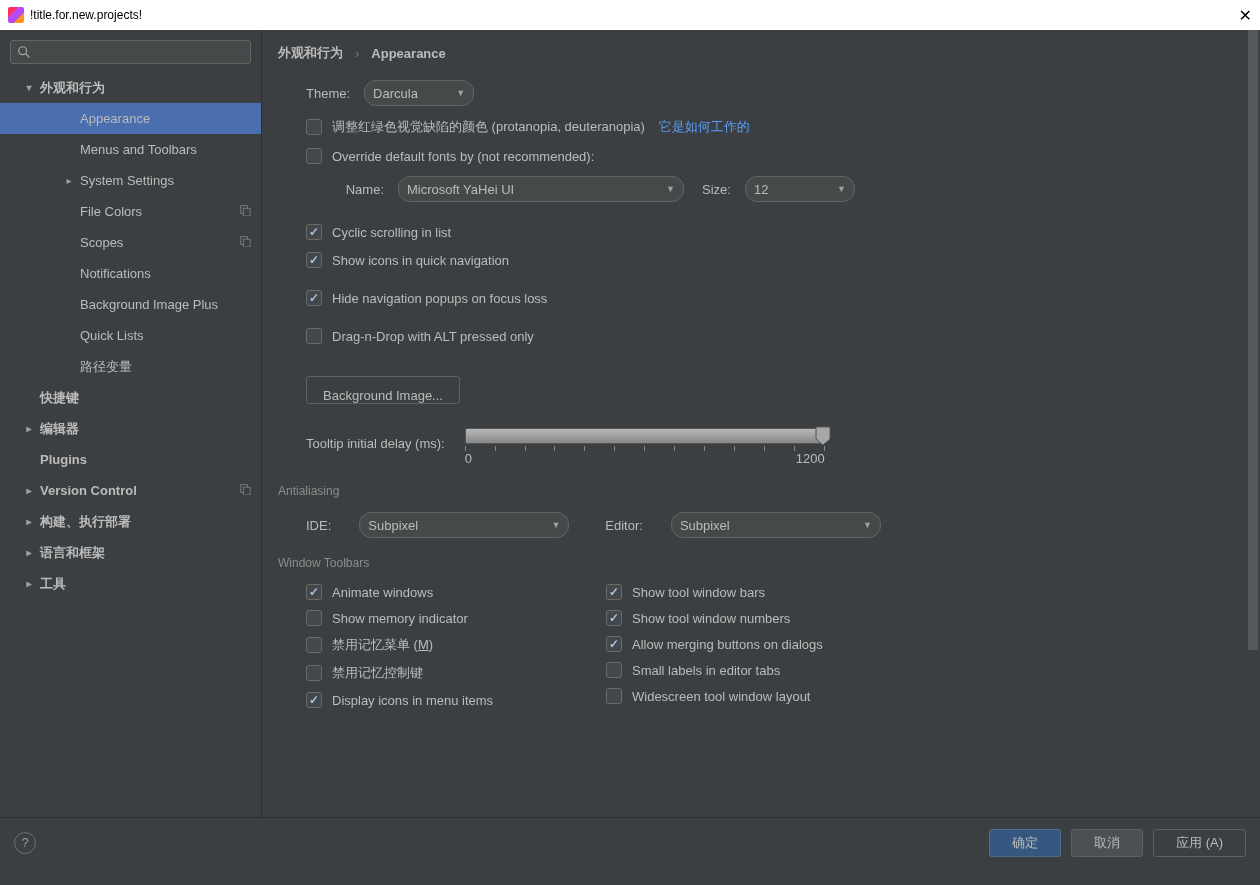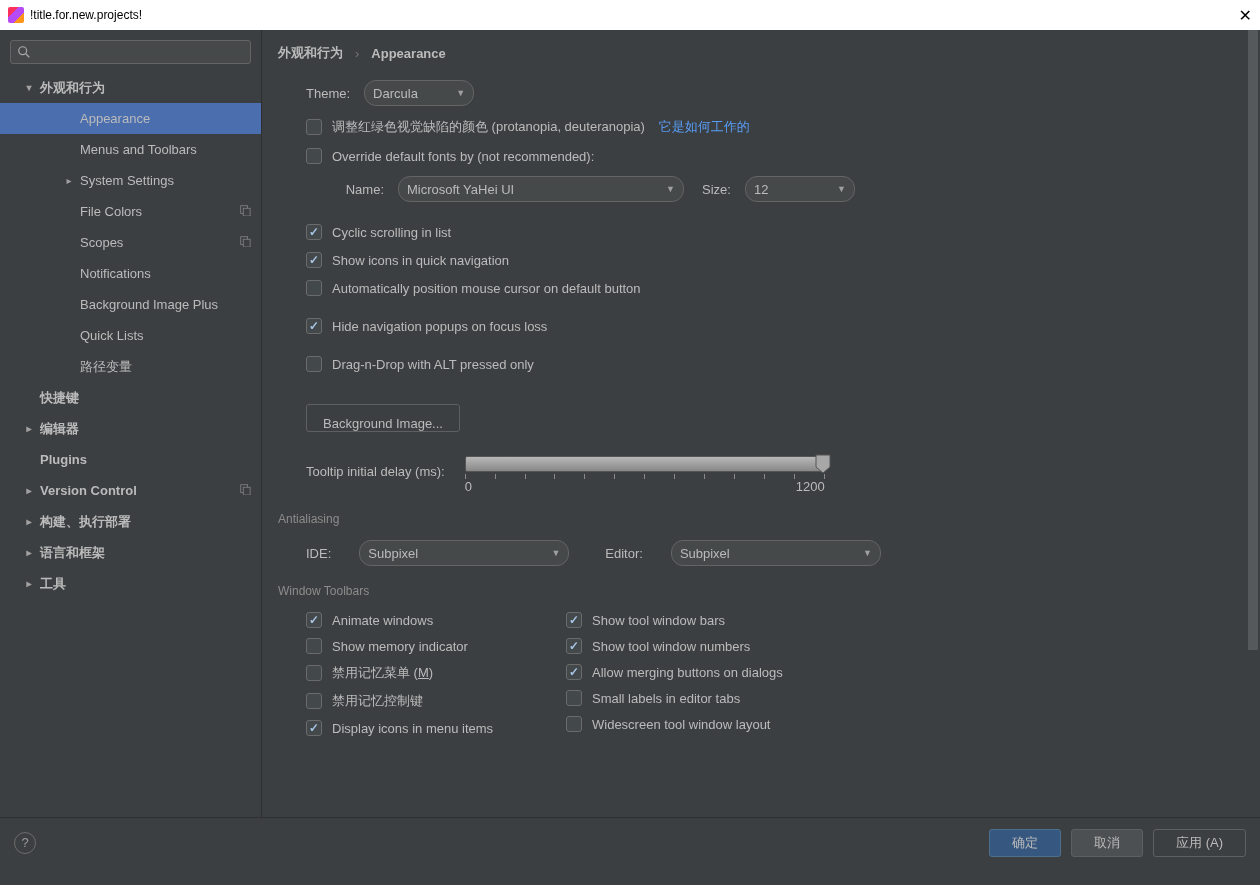--- a/index.html
+++ b/index.html
@@ -42,21 +42,21 @@
   .link{color:#589df6;cursor:pointer;margin-left:14px;}
   .btn-disabled{background:#3c3f41;border:1px solid #5e6060;color:#777;border-radius:3px;height:28px;padding:0 16px;display:inline-flex;align-items:flex-end;}
   .slider-row{display:flex;align-items:flex-start;margin:24px 0 18px 0;}
   .slider-label{padding-top:8px;margin-right:20px;white-space:nowrap;}
   .slider-wrap{flex:none;width:360px;}
   .slider-track{height:16px;position:relative;background:linear-gradient(#b8b8b8,#888);border:1px solid #555;border-radius:2px;}
   .slider-thumb{position:absolute;right:-8px;top:-4px;}
   .slider-ticks{display:flex;justify-content:space-between;margin-top:2px;}
   .slider-ticks span{width:1px;height:5px;background:#888;}
   .slider-labels{display:flex;justify-content:space-between;margin-top:0;font-size:12px;color:#bbb;}
-  .two-col{display:flex;}
+  .two-col{display:flex;gap:40px;}
   .two-col .col{flex:none;width:260px;}
   .two-col .row{margin-bottom:10px;}
   .underline{text-decoration:underline;}
   .footer{height:50px;border-top:1px solid #2d2f30;display:flex;align-items:center;padding:0 14px;gap:10px;background:#3c3f41;}
   .help-icon{width:22px;height:22px;border:1px solid #6b6b6b;border-radius:50%;display:flex;align-items:center;justify-content:center;color:#9b9b9b;cursor:pointer;}
   .footer-spacer{flex:1;}
   .btn{height:28px;border-radius:3px;padding:0 22px;display:inline-flex;align-items:center;cursor:pointer;border:1px solid #5e6060;background:#4c5052;color:#bbb;}
   .btn.primary{background:#365880;border-color:#4c708c;color:#d9e4ef;}
   .btn.disabled{color:#6f6f6f;background:#3c3f41;}
   .content::-webkit-scrollbar,.main-scroll::-webkit-scrollbar{width:12px;background:#3c3f41;}
@@ -216,24 +216,20 @@
       <div class="spacer-v"></div>
 
       <div class="row indent">
         <div class="checkbox checked"></div>
         <span>Cyclic scrolling in list</span>
       </div>
       <div class="row indent">
         <div class="checkbox checked"></div>
         <span>Show icons in quick navigation</span>
       </div>
-      <div class="row indent">
-        <div class="checkbox"></div>
-        <span>Automatically position mouse cursor on default button</span>
-      </div>
       <div class="spacer-v"></div>
       <div class="row indent">
         <div class="checkbox checked"></div>
         <span>Hide navigation popups on focus loss</span>
       </div>
       <div class="spacer-v"></div>
       <div class="row indent">
         <div class="checkbox"></div>
         <span>Drag-n-Drop with ALT pressed only</span>
       </div>

